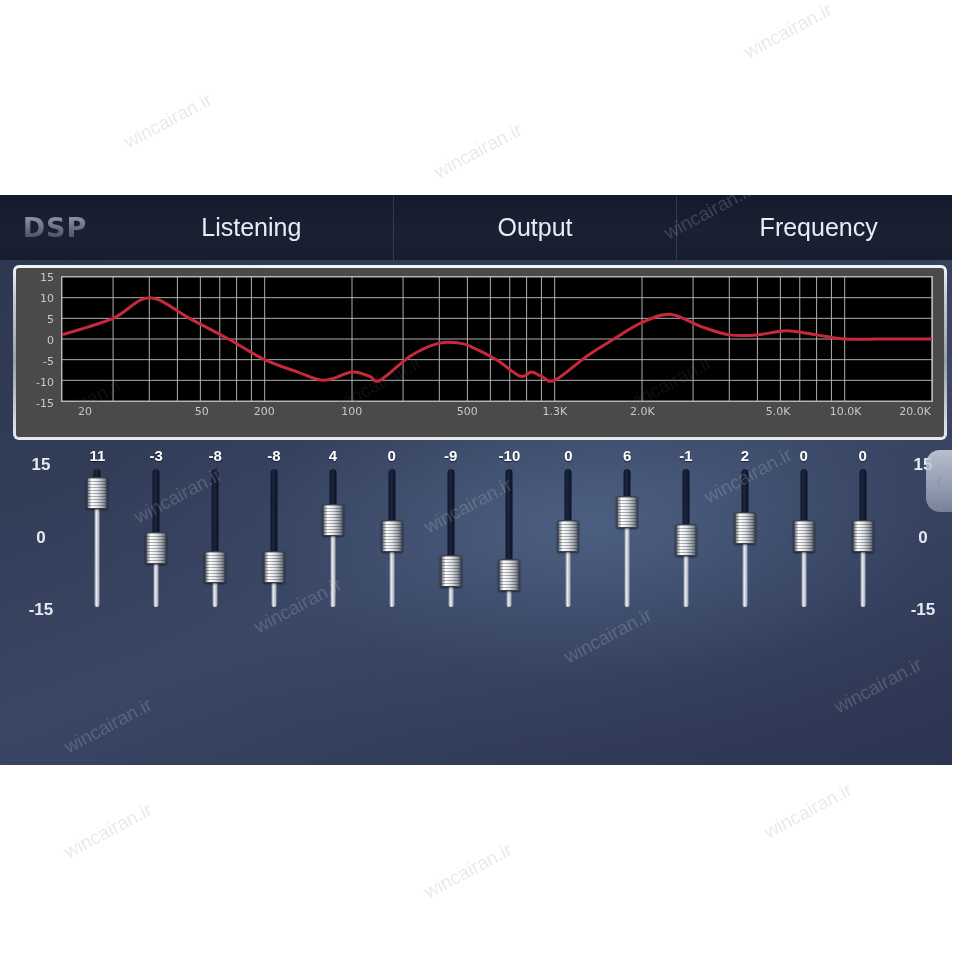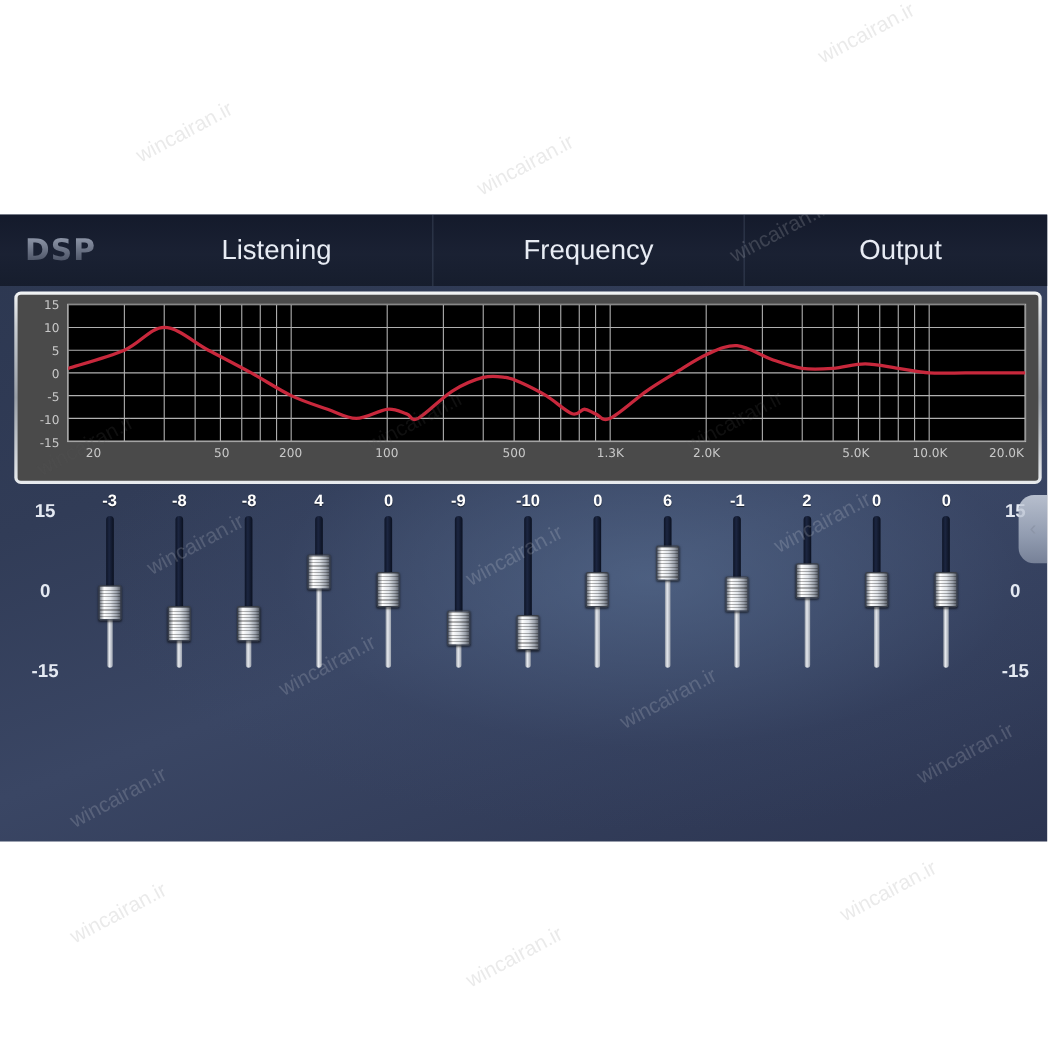--- a/index.html
+++ b/index.html
@@ -242,24 +242,24 @@
 
     <div class="tabbar">
       <div class="brand">
         <span class="brand-text">DSP</span>
       </div>
       <div class="tabs">
         <div class="tab">
           <span>Listening</span>
         </div>
         <div class="tab">
-          <span>Frequency</span>
+          <span>Output</span>
         </div>
         <div class="tab">
-          <span>Output</span>
+          <span>Frequency</span>
         </div>
       </div>
     </div>
 
     <div class="graph-wrap">
       <div class="graph-inner">
         <div class="ylabels" id="ylabels">
             <span style="top: 1px;">15</span>
             <span style="top: 22px;">10</span>
             <span style="top: 43px;">5</span>
@@ -332,20 +332,28 @@
         <span style="top:50%">0</span>
         <span style="top:100%">-15</span>
       </div>
       <div class="scale-right">
         <span style="top:0%">15</span>
         <span style="top:50%">0</span>
         <span style="top:100%">-15</span>
       </div>
       <div class="bands" id="bands">
           <div class="band">
+            <div class="band-val">11</div>
+            <div class="slider">
+              <div class="track-dark" style="height: 21.7333px;"></div>
+              <div class="track-light" style="height: 112.267px;"></div>
+              <div class="thumb" style="top: 23.7333px;"></div>
+            </div>
+          </div>
+          <div class="band">
             <div class="band-val">-3</div>
             <div class="slider">
               <div class="track-dark" style="height: 76.8px;"></div>
               <div class="track-light" style="height: 57.2px;"></div>
               <div class="thumb" style="top: 78.8px;"></div>
             </div>
           </div>
           <div class="band">
             <div class="band-val">-8</div>
             <div class="slider">

